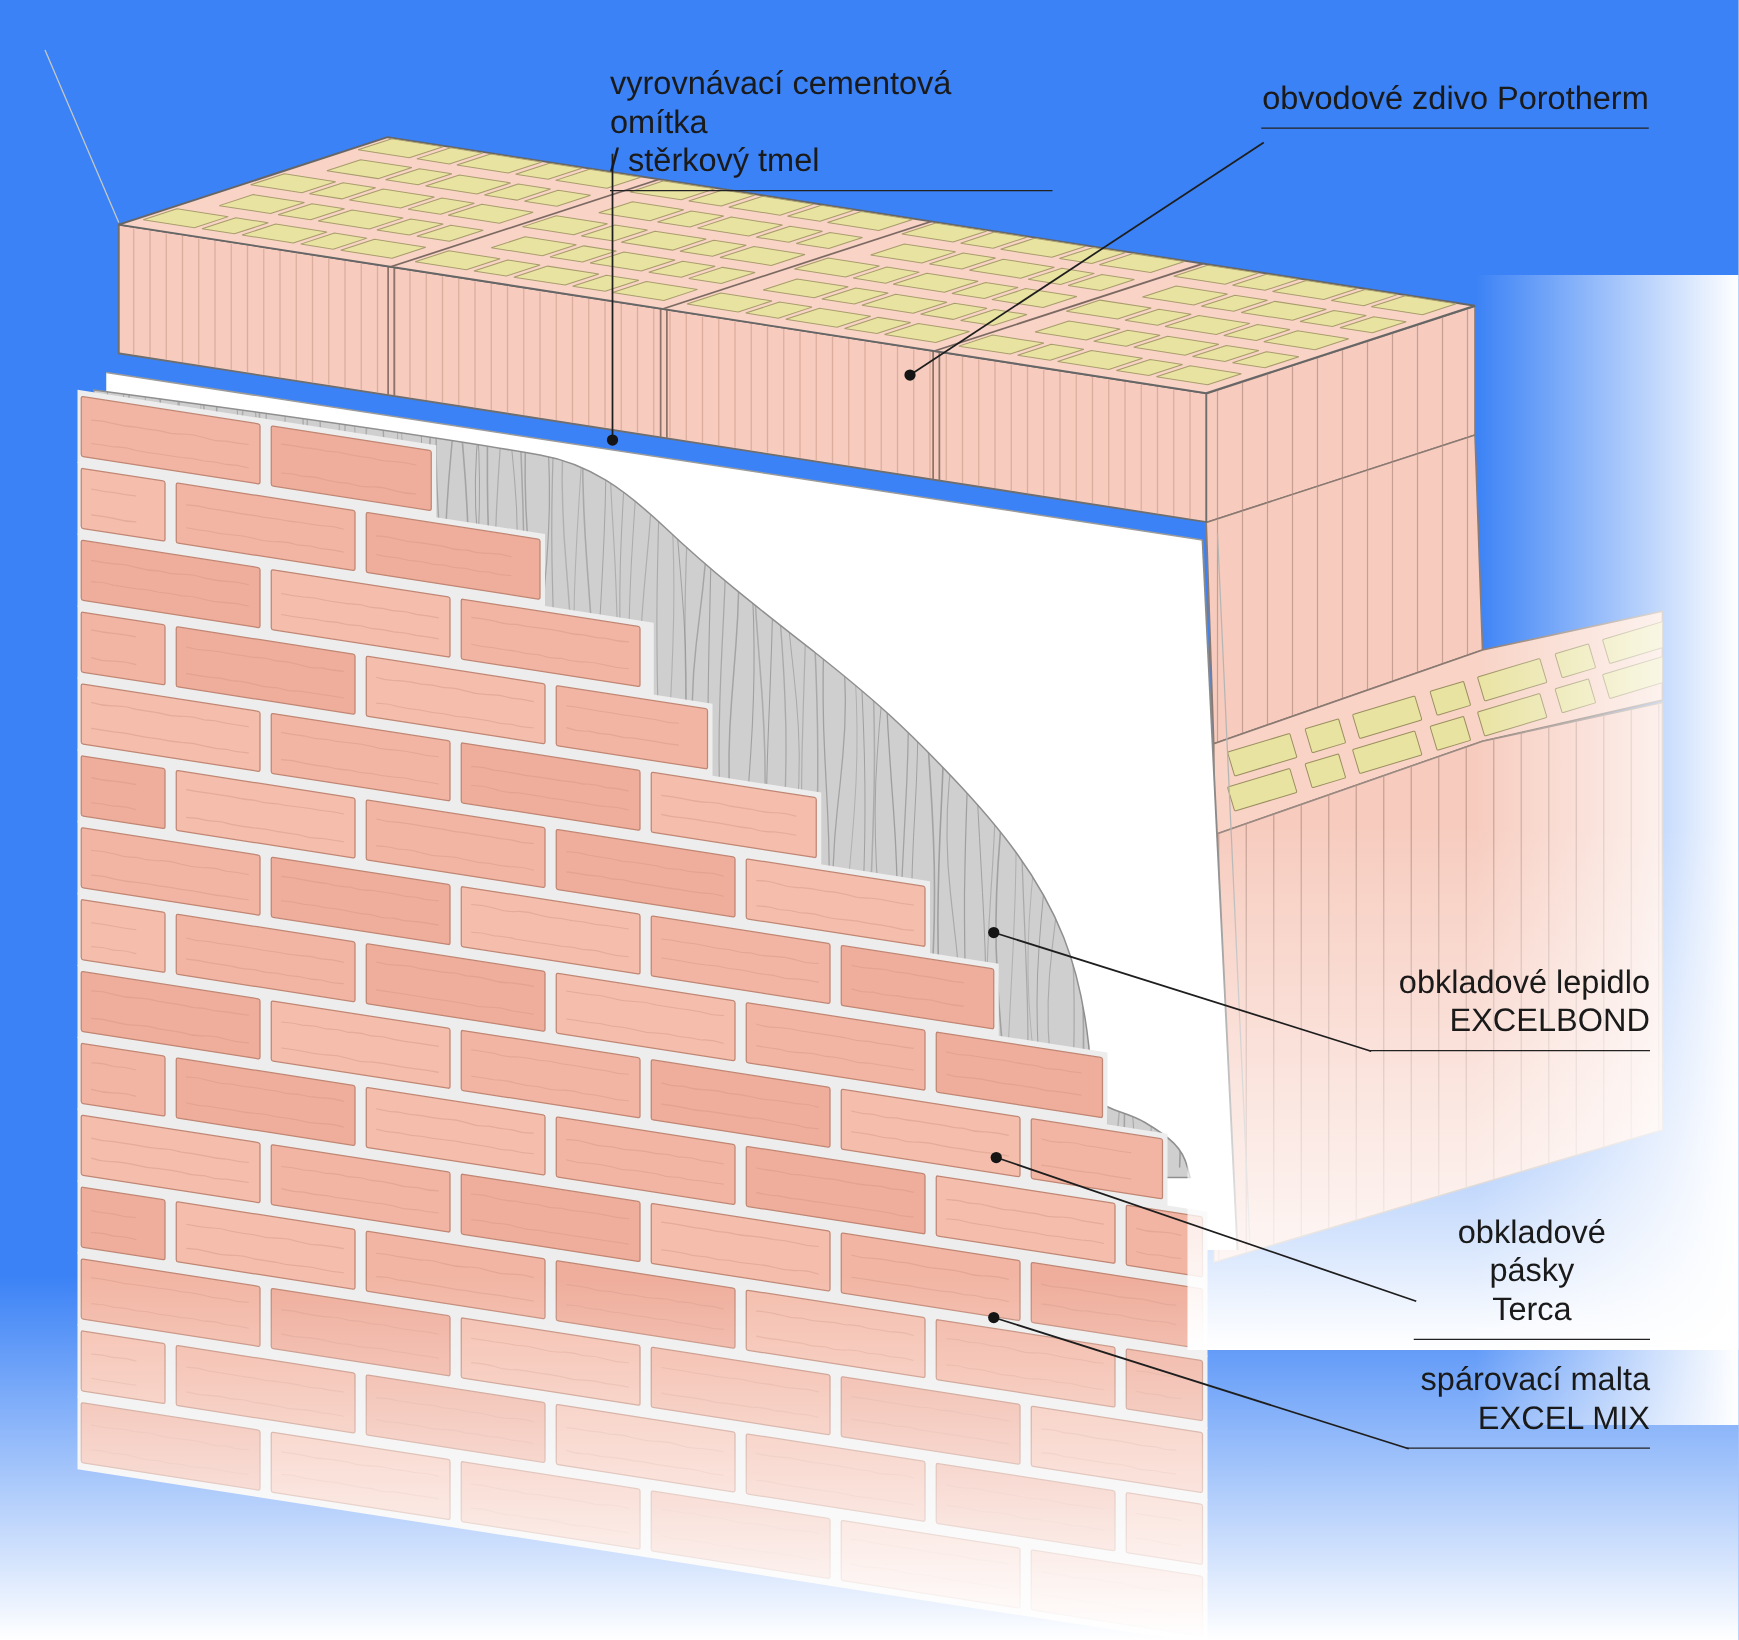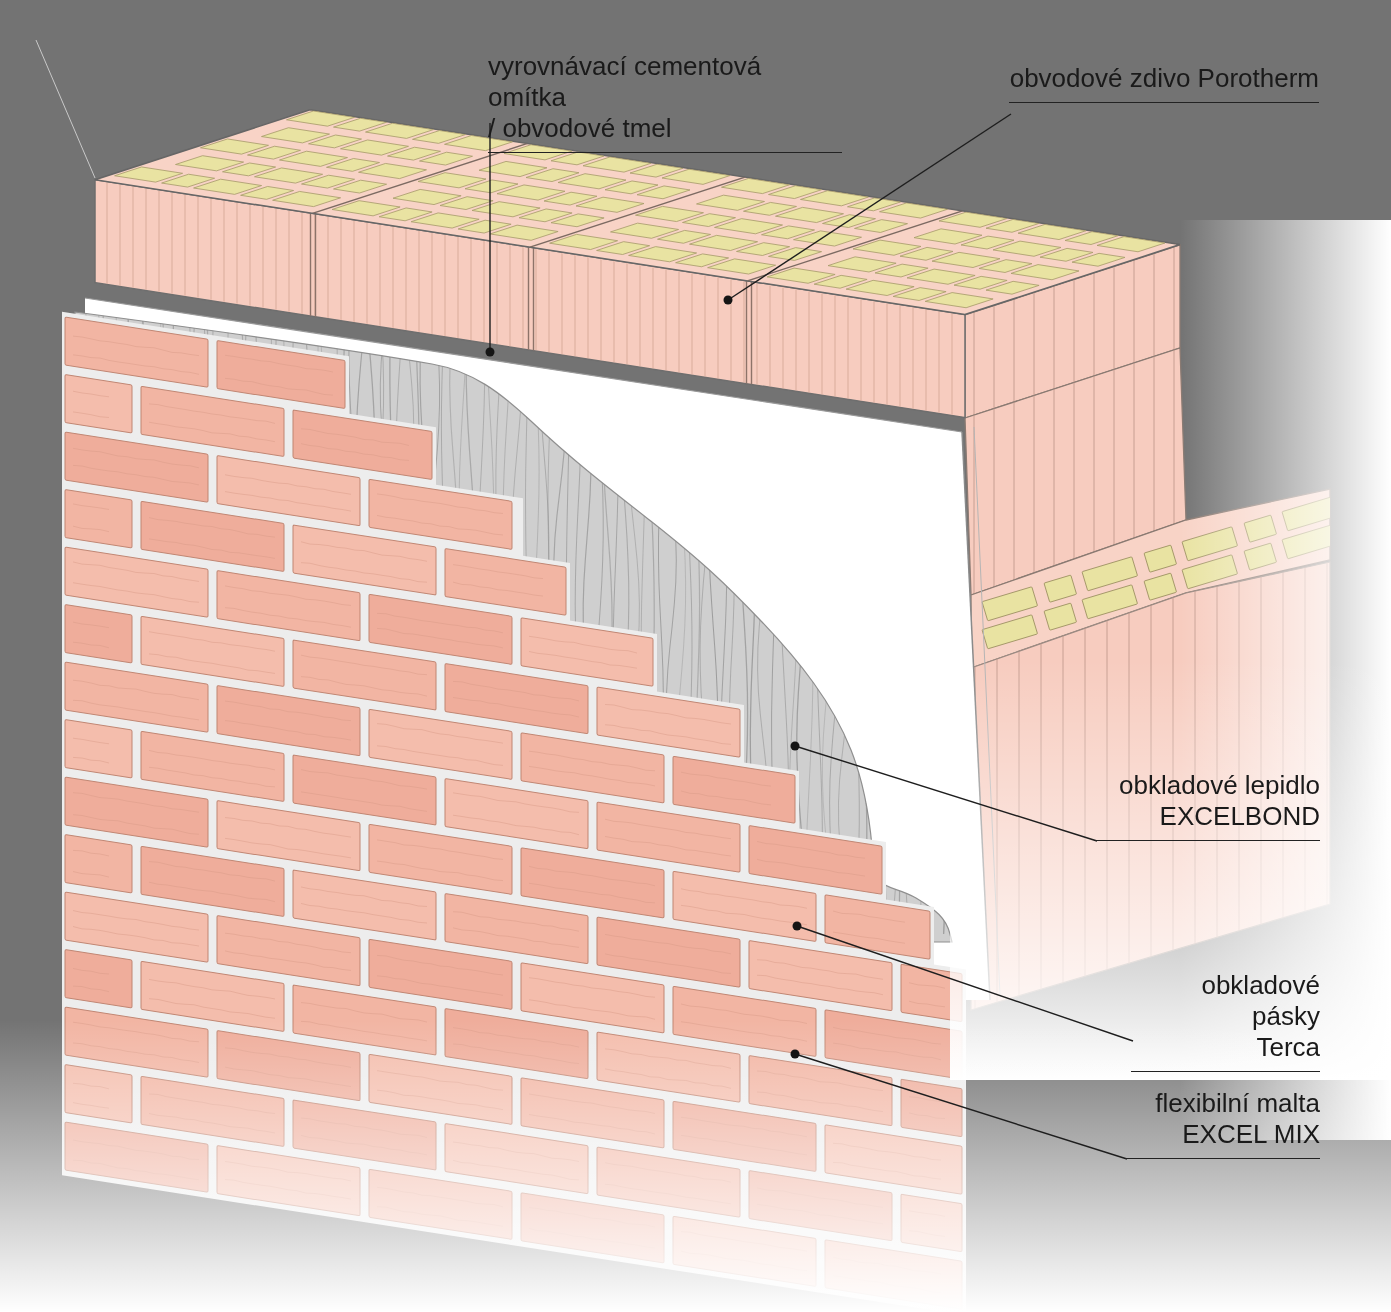--- a/index.html
+++ b/index.html
@@ -1,17 +1,17 @@
 <!DOCTYPE html>
 <html><head>
 <meta charset="utf-8">
 <style>
   html,body{margin:0;padding:0;background:#ffffff;}
   .stage{
-    position:relative;width:1391px;height:1312px;background:#737373;overflow:hidden;
+    position:relative;width:1391px;height:1312px;background:#3b82f6;overflow:hidden;
     font-family:"Liberation Sans",sans-serif;
   }
   .stage svg{position:absolute;left:0;top:0;}
   .label{
     position:absolute;
     font-size:26px;line-height:31px;color:#1a1a1a;
     padding-bottom:8px;border-bottom:1.5px solid #222222;
   }
   .label span{display:block;}
   .label.right{text-align:right;}
@@ -689,35 +689,35 @@
         <circle cx="728" cy="300" r="4.5"></circle>
         <circle cx="795" cy="746" r="4.5"></circle>
         <circle cx="797" cy="926" r="4.5"></circle>
         <circle cx="795" cy="1054" r="4.5"></circle>
       </g>
     </g>
   </svg>
 
   <div class="label" style="left:488px;top:51px;width:354px;">
     <span>vyrovnávací cementová omítka</span>
-    <span>/ obvodové tmel</span>
+    <span>/ stěrkový tmel</span>
   </div>
 
   <div class="label right" style="left:1009px;top:63px;width:310px;">
     <span>obvodové zdivo Porotherm</span>
   </div>
 
   <div class="label right" style="left:1095px;top:770px;width:225px;">
     <span>obkladové lepidlo</span>
     <span>EXCELBOND</span>
   </div>
 
-  <div class="label right" style="left:1131px;top:970px;width:189px;">
+  <div class="label right" style="left:1131px;top:970px;width:189px;text-align:center;">
     <span>obkladové pásky</span>
     <span>Terca</span>
   </div>
 
   <div class="label right" style="left:1125px;top:1088px;width:195px;">
-    <span>flexibilní malta</span>
+    <span>spárovací malta</span>
     <span>EXCEL MIX</span>
   </div>
 
 </div>
 
 </body></html>

